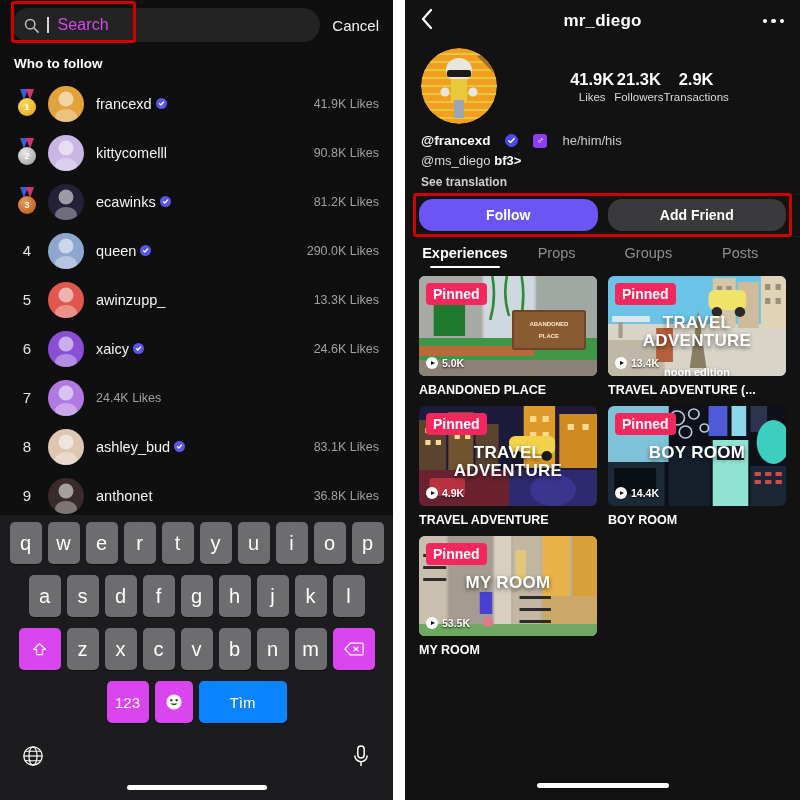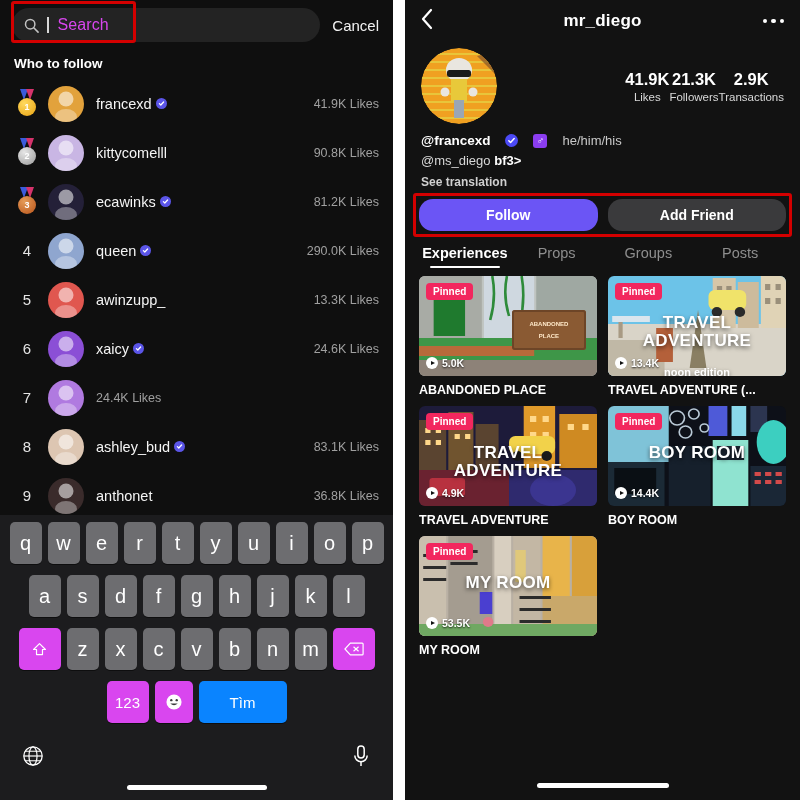--- a/index.html
+++ b/index.html
@@ -174,21 +174,21 @@
     pointer-events: none;
   }
   .dots { margin-left: auto; display: flex; gap: 4px; z-index: 2; }
   .dots span { width: 4.5px; height: 4.5px; border-radius: 50%; background: #ffffff; display: block; }
 
   .prof-head { display: flex; align-items: center; padding: 6px 16px 0 16px; }
   .prof-avatar {
     width: 76px; height: 76px; border-radius: 50%; overflow: hidden;
     flex: 0 0 76px; position: relative;
   }
-  .stats { display: flex; flex: 1; justify-content: flex-end; padding-left: 18px; }
+  .stats { display: flex; flex: 1; justify-content: center; padding-left: 18px; }
   .stat { text-align: center; }
   .stat-num { color: #ffffff; font-size: 16.5px; font-weight: bold; }
   .stat-lbl { color: #d9d9d9; font-size: 11.5px; margin-top: 2px; }
 
   .bio { padding: 9px 16px 0 16px; }
   .bio-line1 { display: flex; align-items: center; gap: 15px; flex-wrap: wrap; }
   .handle { color: #ffffff; font-size: 13.5px; font-weight: bold; }
   .v-badge {
     width: 13px; height: 13px; border-radius: 50%; background: #4b49f5;
     display: inline-flex; align-items: center; justify-content: center;
@@ -236,21 +236,21 @@
     padding: 8px 14px 0 14px;
   }
   .card { position: relative; }
   .thumb {
     width: 100%; height: 100px; border-radius: 6px;
     position: relative; overflow: hidden;
   }
   .pinned {
     position: absolute; left: 7px; top: 7px;
     background: #f2275e; color: #ffffff;
-    font-size: 10px; font-weight: bold;
+    font-size: 14px; font-weight: bold;
     padding: 3px 7px; border-radius: 4px;
     z-index: 3;
   }
   .plays {
     position: absolute; left: 7px; bottom: 7px;
     display: flex; align-items: center; gap: 4px;
     color: #ffffff; font-size: 10.5px; font-weight: bold;
     text-shadow: 0 1px 2px rgba(0,0,0,.8);
     z-index: 3;
   }

